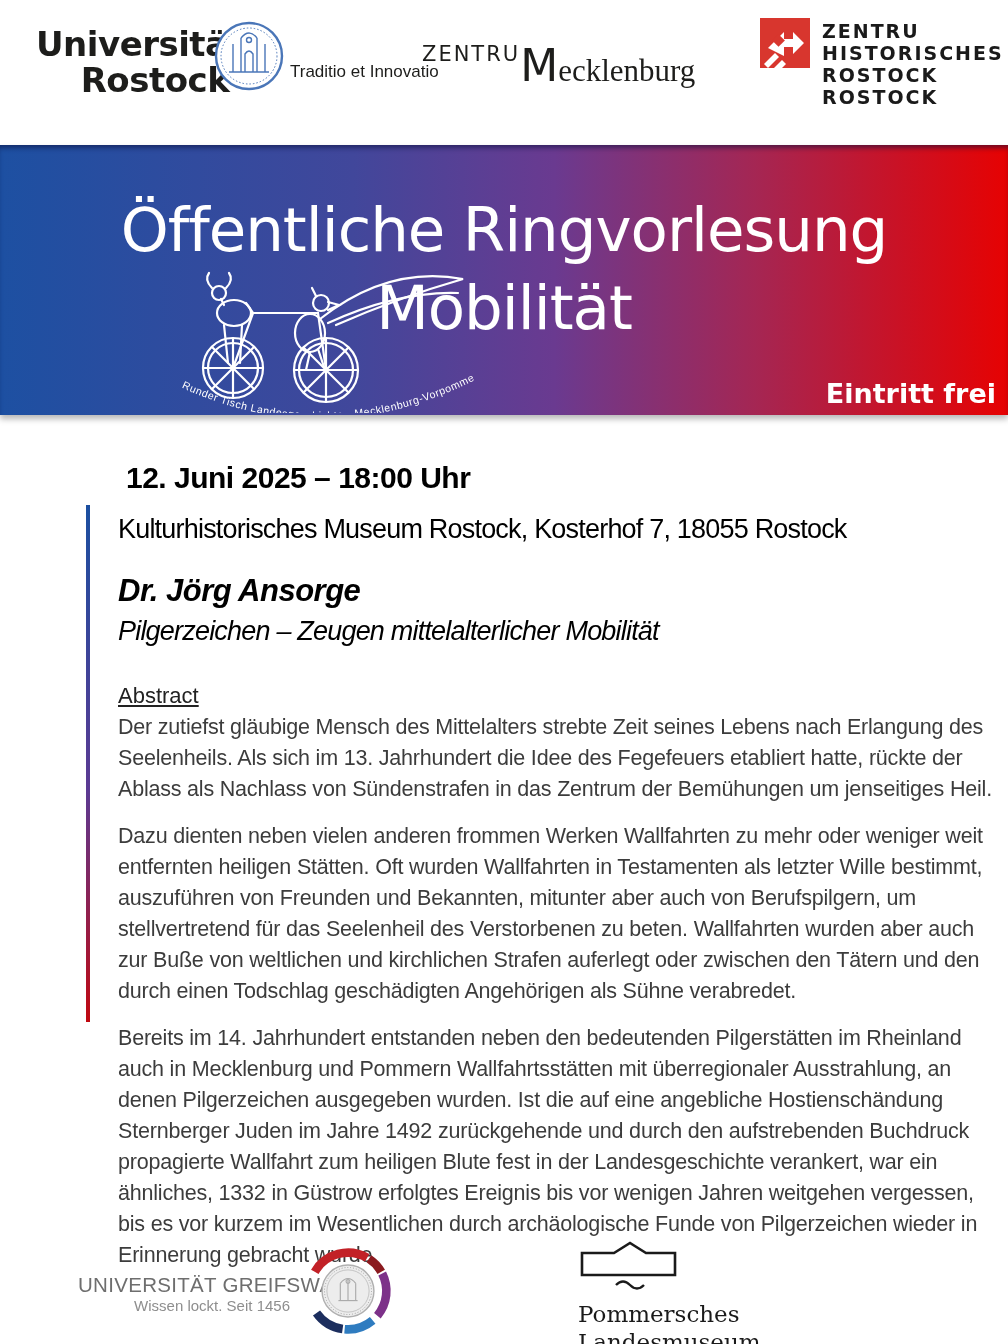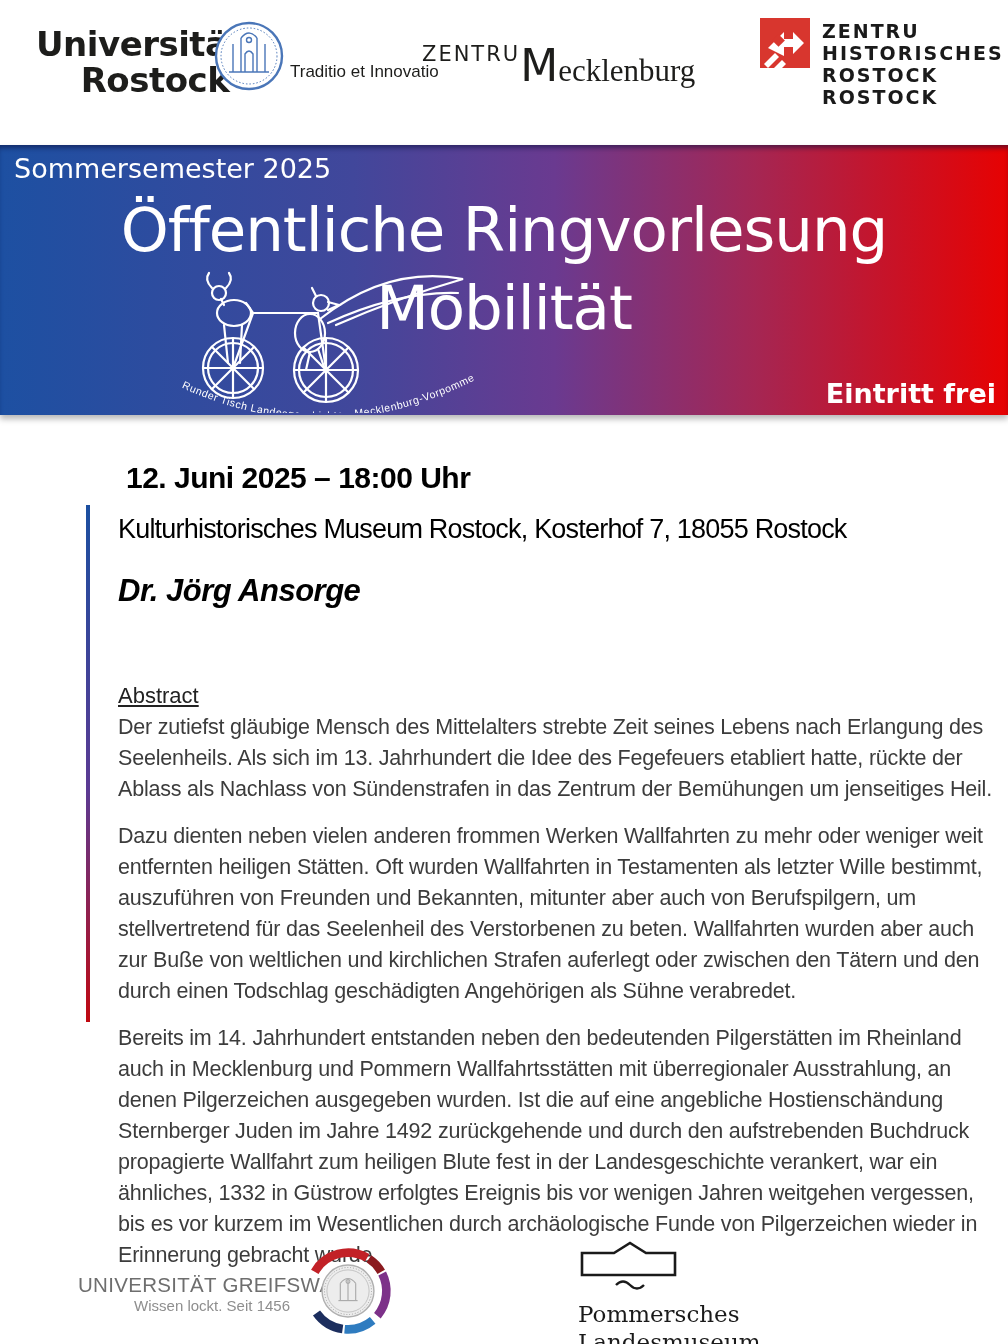--- a/index.html
+++ b/index.html
@@ -108,21 +108,20 @@
       <div class="khm-text">
         <div>ZENTRU</div>
         <div>HISTORISCHES</div>
         <div>ROSTOCK</div>
         <div>ROSTOCK</div>
       </div>
     </div>
   </div>
 
   <div class="banner">
-    <div class="banner-semester">Sommersemester 2025</div>
     <div class="banner-title">
       <div>Öffentliche Ringvorlesung</div>
       <div>Mobilität</div>
     </div>
 
     <span class="griffin">
       <svg width="330" height="150" viewBox="0 0 330 150">
         <g stroke="#fff" stroke-width="2.2" fill="none" stroke-linecap="round">
           <circle cx="75" cy="105" r="30"></circle>
           <circle cx="75" cy="105" r="25"></circle>
@@ -156,20 +155,21 @@
 
     <div class="banner-entry">Eintritt frei</div>
   </div>
 
   <div class="accent-line"></div>
 
   <div class="event-datetime">12. Juni 2025 – 18:00 Uhr</div>
   <div class="event-location">Kulturhistorisches Museum Rostock, Kosterhof 7, 18055 Rostock</div>
 
   <div class="speaker-name">Dr. Jörg Ansorge</div>
+  <div class="talk-title">Pilgerzeichen – Zeugen mittelalterlicher Mobilität</div>
 
   <div class="abstract-heading">Abstract</div>
   <div class="abstract-body">
     <p>Der zutiefst gläubige Mensch des Mittelalters strebte Zeit seines Lebens nach Erlangung des Seelenheils. Als sich im 13. Jahrhundert die Idee des Fegefeuers etabliert hatte, rückte der Ablass als Nachlass von Sündenstrafen in das Zentrum der Bemühungen um jenseitiges Heil.</p>
     <p>Dazu dienten neben vielen anderen frommen Werken Wallfahrten zu mehr oder weniger weit entfernten heiligen Stätten. Oft wurden Wallfahrten in Testamenten als letzter Wille bestimmt, auszuführen von Freunden und Bekannten, mitunter aber auch von Berufspilgern, um stellvertretend für das Seelenheil des Verstorbenen zu beten. Wallfahrten wurden aber auch zur Buße von weltlichen und kirchlichen Strafen auferlegt oder zwischen den Tätern und den durch einen Todschlag geschädigten Angehörigen als Sühne verabredet.</p>
     <p>Bereits im 14. Jahrhundert entstanden neben den bedeutenden Pilgerstätten im Rheinland auch in Mecklenburg und Pommern Wallfahrtsstätten mit überregionaler Ausstrahlung, an denen Pilgerzeichen ausgegeben wurden. Ist die auf eine angebliche Hostienschändung Sternberger Juden im Jahre 1492 zurückgehende und durch den aufstrebenden Buchdruck propagierte Wallfahrt zum heiligen Blute fest in der Landesgeschichte verankert, war ein ähnliches, 1332 in Güstrow erfolgtes Ereignis bis vor wenigen Jahren weitgehen vergessen, bis es vor kurzem im Wesentlichen durch archäologische Funde von Pilgerzeichen wieder in Erinnerung gebracht wurde.</p>
   </div>
 
   <div class="greifswald">
     <div class="greifswald-text">

